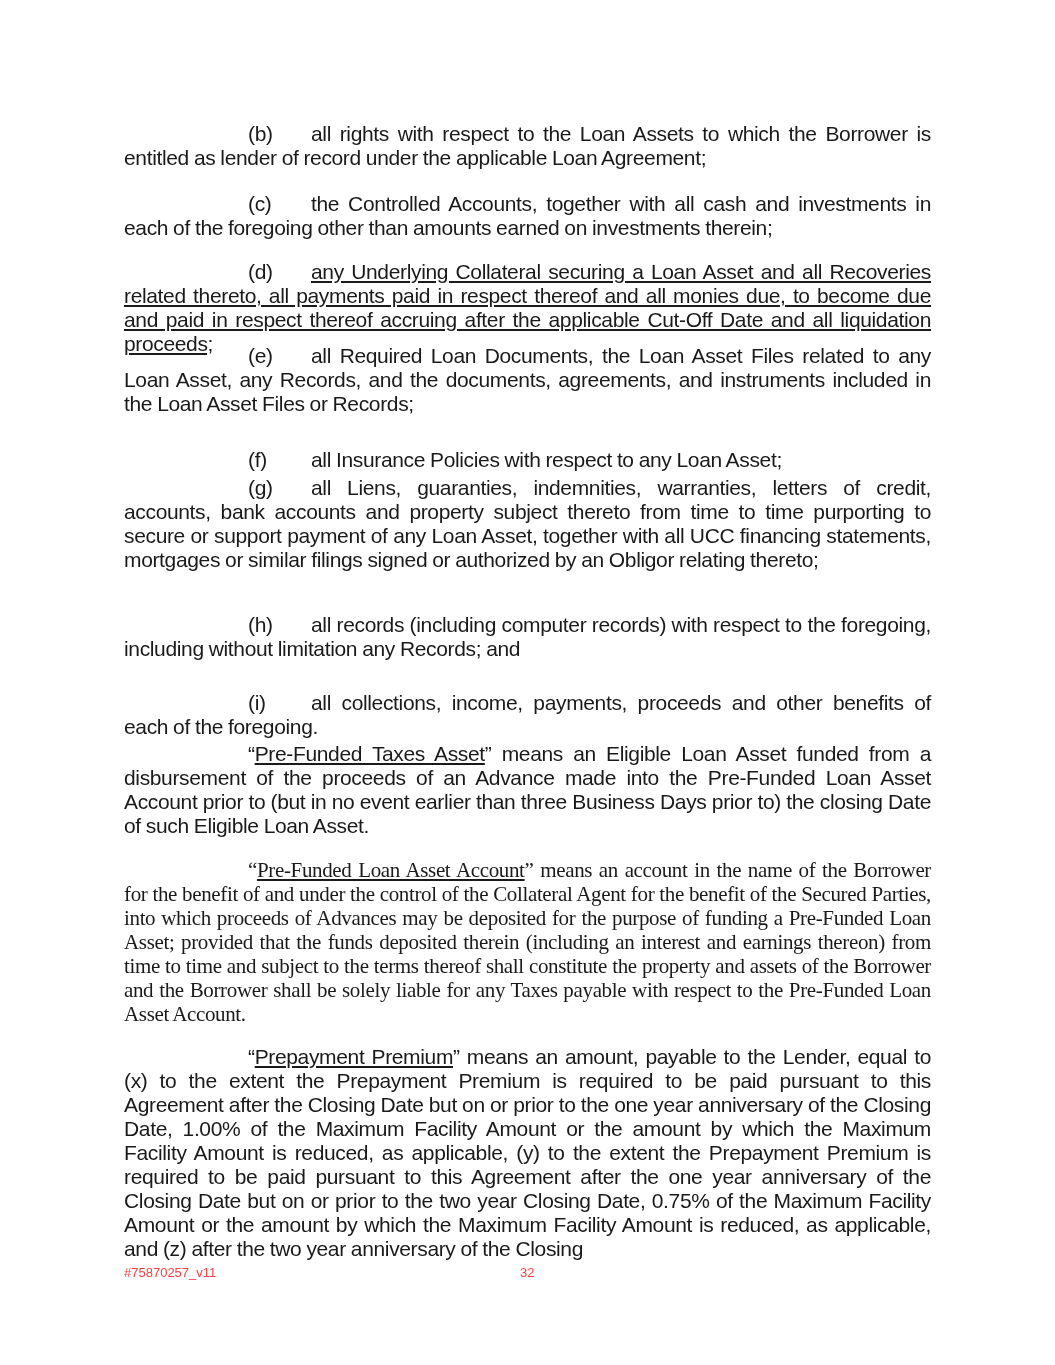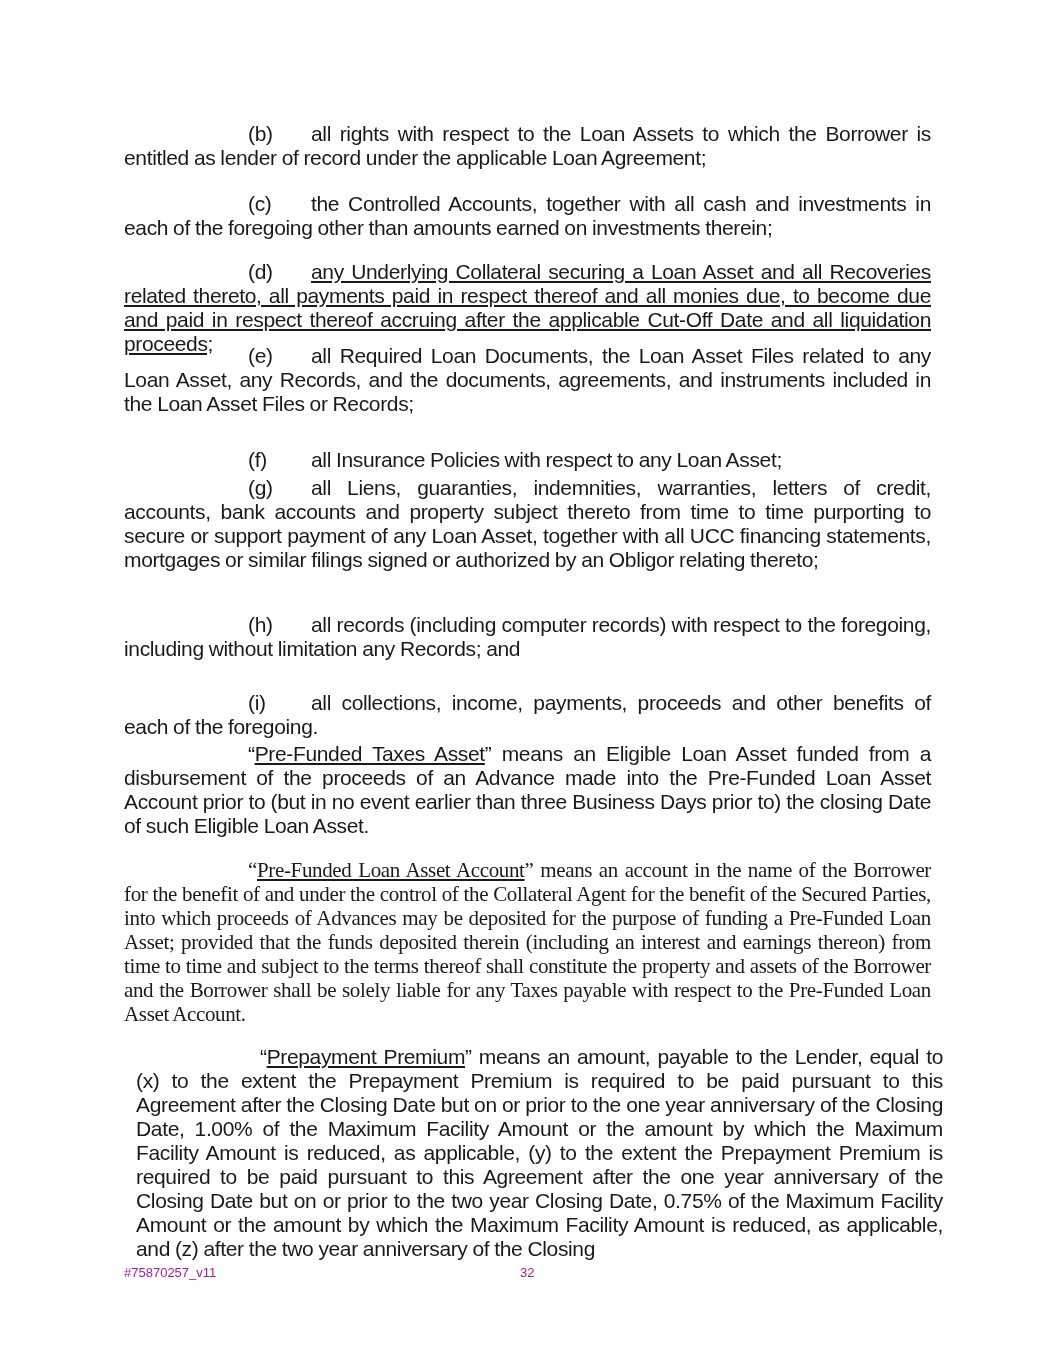--- a/index.html
+++ b/index.html
@@ -47,26 +47,26 @@
     .p-b { top: 0px; }
     .p-c { top: 70px; }
     .p-d { top: 138px; text-decoration: underline; }
     .p-e { top: 222px; }
     .p-f { top: 326px; }
     .p-g { top: 354px; }
     .p-h { top: 483px; margin-top: 8px; }
     .p-i { top: 569px; }
     .p-pfla { top: 620px; }
     .p-pflaa { top: 736px; font-family: Liberation Serif, serif; }
-    .p-pp { top: 923px; margin-left: 12px; }
+    .p-pp { top: 923px; }
     .footer {
       position: absolute;
       top: 1265px;
       font-size: 13px;
-      color: #a21caf;
+      color: #ef4444;
     }
     .footer-id { left: 124px; }
     .footer-page { left: 520px; }
   </style>
 </head>
 <body>
 
 <div class="page">
 
   <p class="para p-b"><span class="indent"></span><span class="label">(b)</span><span>all rights with respect to the Loan Assets to which the Borrower is entitled as lender of record under the applicable Loan Agreement;</span></p>

